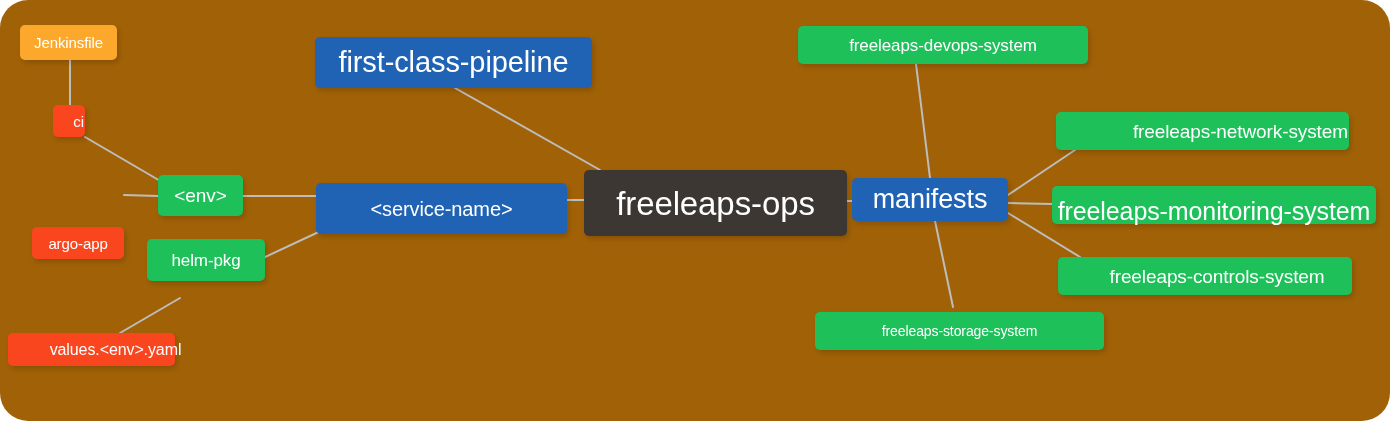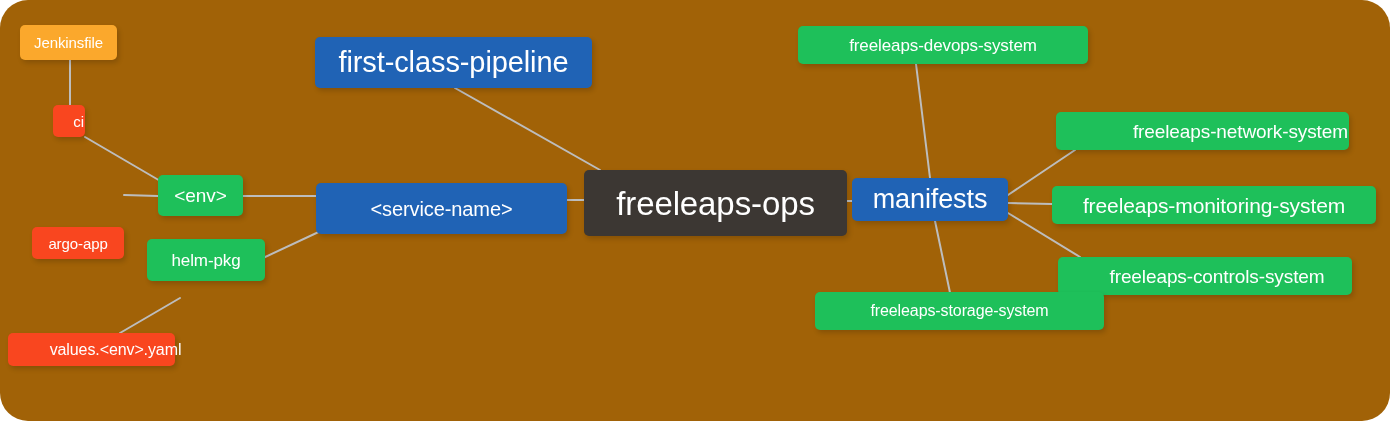--- a/index.html
+++ b/index.html
@@ -100,23 +100,23 @@
       </div>
       <div class="node n-blue" style="left: 852px; top: 178px; width: 156px; height: 43px; font-size: 27px;">
         <span class="node-label">manifests</span>
       </div>
       <div class="node n-green" style="left: 798px; top: 26px; width: 290px; height: 38px; font-size: 17px;">
         <span class="node-label">freeleaps-devops-system</span>
       </div>
       <div class="node n-green" style="left: 1056px; top: 112px; width: 293px; height: 38px; font-size: 19px; justify-content: flex-end;">
         <span class="node-label">freeleaps-network-system</span>
       </div>
-      <div class="node n-green" style="left: 1052px; top: 186px; width: 324px; height: 38px; font-size: 21px;">
+      <div class="node n-green" style="left: 1052px; top: 186px; width: 324px; height: 38px; font-size: 25px; align-items: flex-end;">
         <span class="node-label">freeleaps-monitoring-system</span>
       </div>
       <div class="node n-green" style="left: 1058px; top: 257px; width: 294px; height: 38px; font-size: 19px; padding-left: 24px;">
         <span class="node-label">freeleaps-controls-system</span>
       </div>
-      <div class="node n-green" style="left: 815px; top: 292px; width: 289px; height: 38px; font-size: 16px;">
+      <div class="node n-green" style="left: 815px; top: 312px; width: 289px; height: 38px; font-size: 14px;">
         <span class="node-label">freeleaps-storage-system</span>
       </div>
     </div>
 </div>
 
 </body></html>

